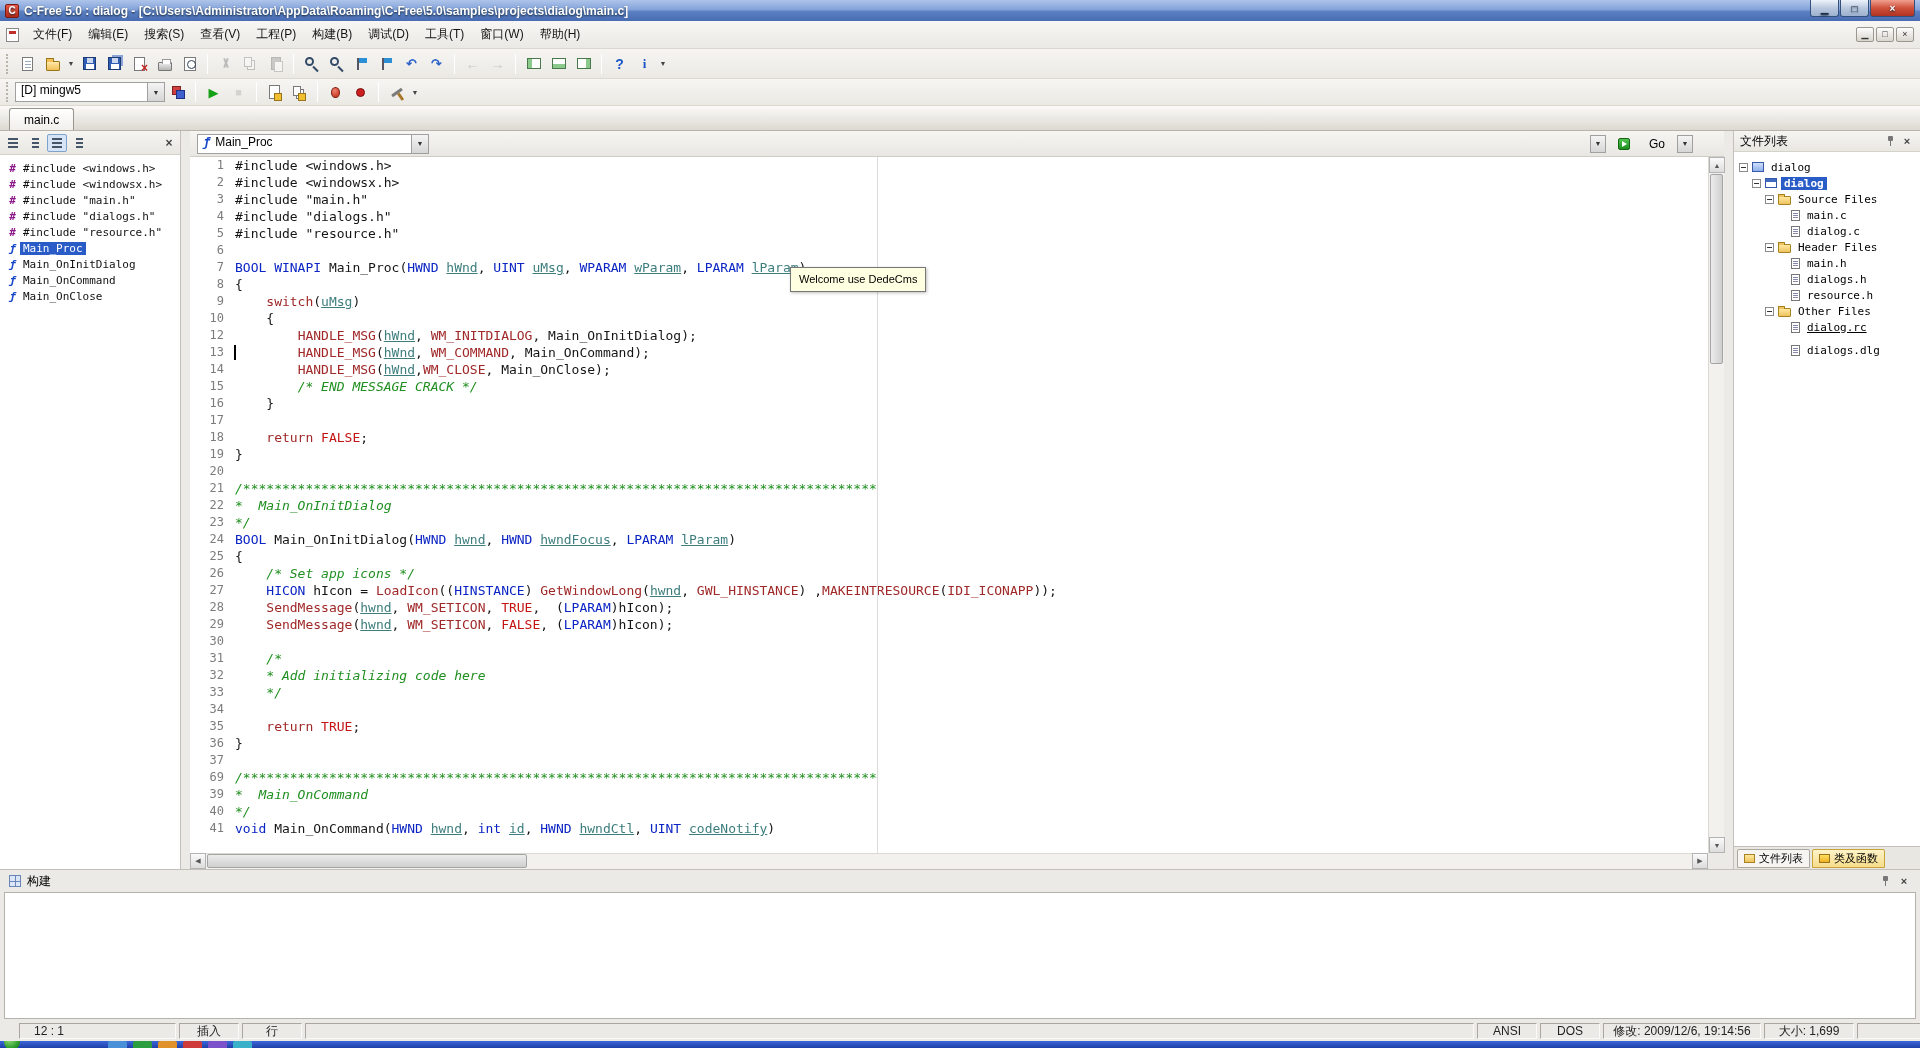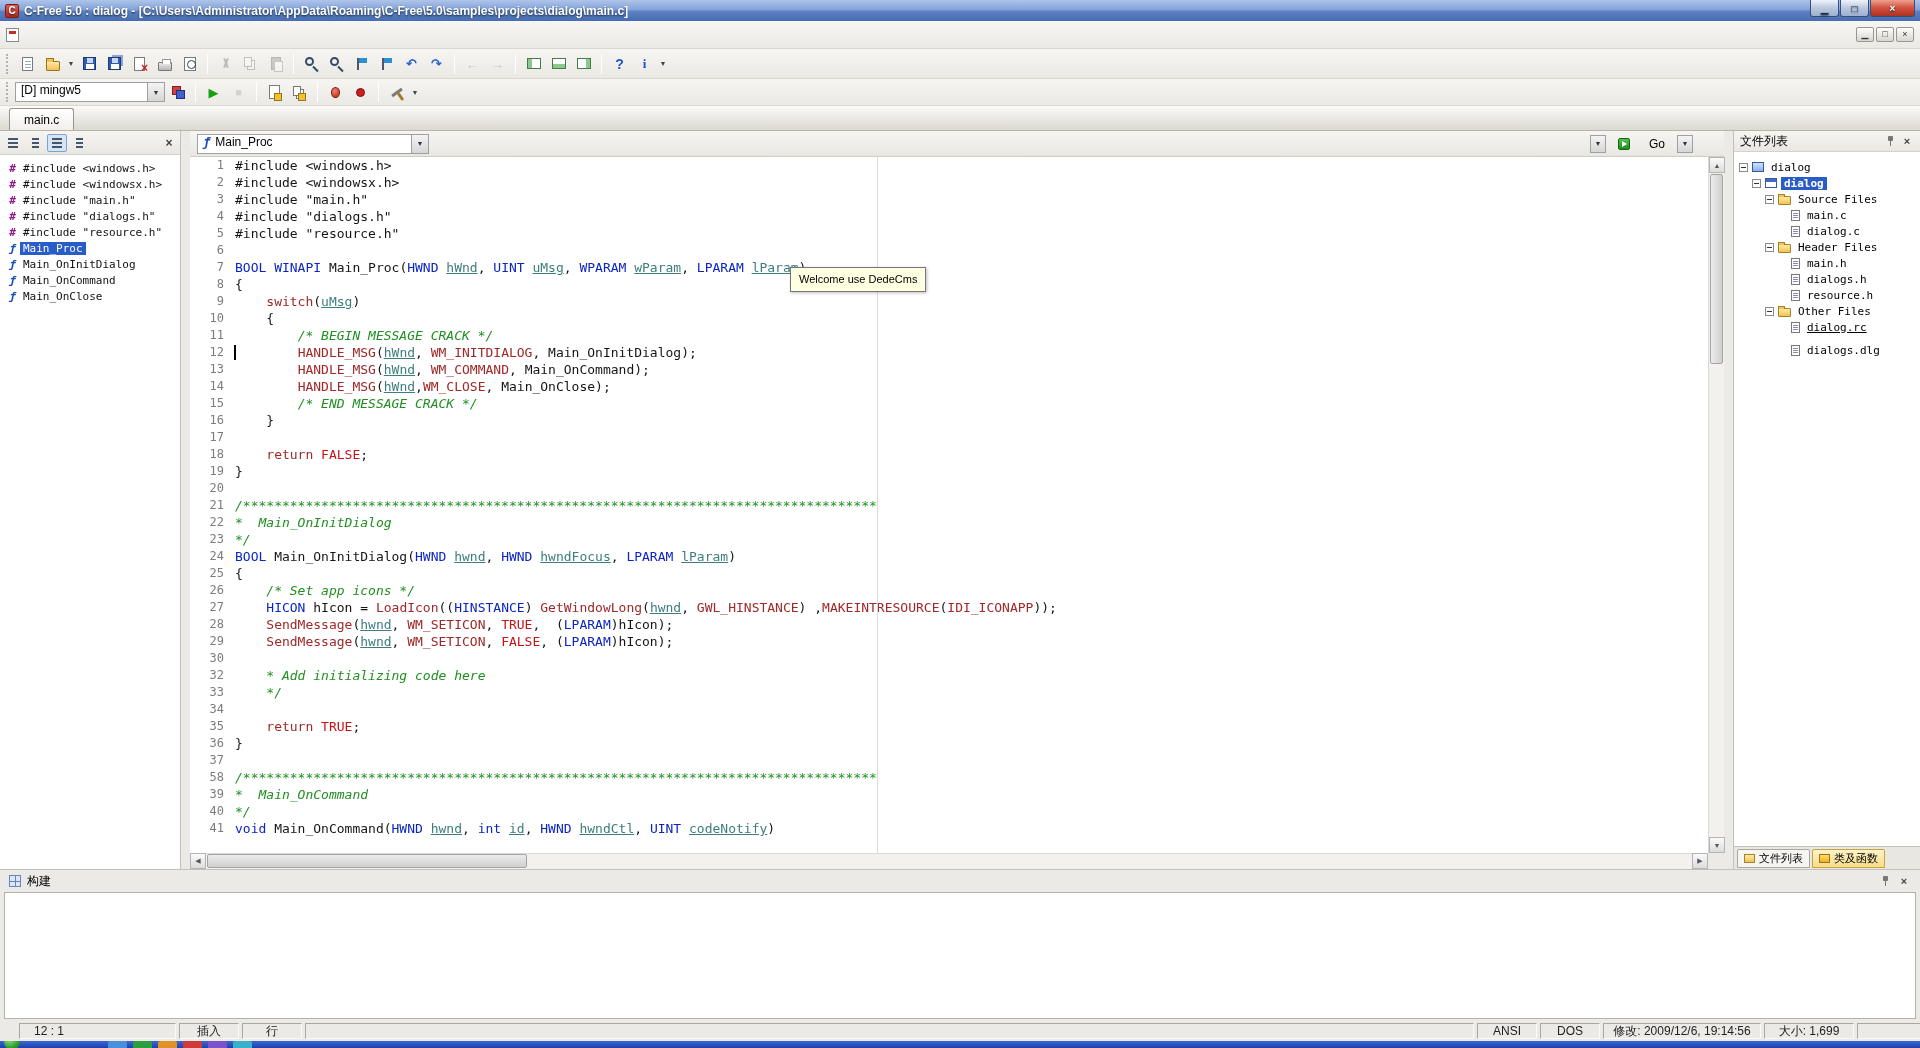--- a/index.html
+++ b/index.html
@@ -188,20 +188,32 @@
     <span id="title-text">C-Free 5.0 : dialog - [C:\Users\Administrator\AppData\Roaming\C-Free\5.0\samples\projects\dialog\main.c]</span>
     <div class="winbtns">
       <div class="wbtn">▁</div>
       <div class="wbtn">□</div>
       <div class="wbtn close">×</div>
     </div>
   </div>
 
   <div class="abs" id="menubar">
     <div class="doc-ico"></div>
+    <div id="menu-items">
+        <span class="menu-item">文件(F)</span>
+        <span class="menu-item">编辑(E)</span>
+        <span class="menu-item">搜索(S)</span>
+        <span class="menu-item">查看(V)</span>
+        <span class="menu-item">工程(P)</span>
+        <span class="menu-item">构建(B)</span>
+        <span class="menu-item">调试(D)</span>
+        <span class="menu-item">工具(T)</span>
+        <span class="menu-item">窗口(W)</span>
+        <span class="menu-item">帮助(H)</span>
+      </div>
     <div class="mdi-btns">
       <div class="mdi-btn">▁</div>
       <div class="mdi-btn">□</div>
       <div class="mdi-btn">×</div>
     </div>
   </div>
 
   <div class="abs toolbar" id="toolbar1">
     <div class="grip"></div>
     <div class="tbtn">
@@ -436,24 +448,20 @@
             </div>
             <div class="code-line">
               <span class="ln">9</span>
               <span class="lc"><span class="p">    </span><span class="m">switch</span><span class="p">(</span><span class="u">uMsg</span><span class="p">)</span></span>
             </div>
             <div class="code-line">
               <span class="ln">10</span>
               <span class="lc"><span class="p">    {</span></span>
             </div>
             <div class="code-line">
-              <span class="ln">11</span>
-              <span class="lc"><span class="p">        </span><span class="c">/* BEGIN MESSAGE CRACK */</span></span>
-            </div>
-            <div class="code-line">
               <span class="ln">12</span>
               <span class="lc"><span class="p">        </span><span class="m">HANDLE_MSG</span><span class="p">(</span><span class="u">hWnd</span><span class="p">, </span><span class="m">WM_INITDIALOG</span><span class="p">, Main_OnInitDialog);</span></span>
             </div>
             <div class="code-line">
               <span class="ln">13</span>
               <span class="lc"><span class="p">        </span><span class="m">HANDLE_MSG</span><span class="p">(</span><span class="u">hWnd</span><span class="p">, </span><span class="m">WM_COMMAND</span><span class="p">, Main_OnCommand);</span></span>
             </div>
             <div class="code-line">
               <span class="ln">14</span>
               <span class="lc"><span class="p">        </span><span class="m">HANDLE_MSG</span><span class="p">(</span><span class="u">hWnd</span><span class="p">,</span><span class="m">WM_CLOSE</span><span class="p">, Main_OnClose);</span></span>
@@ -516,20 +524,24 @@
             </div>
             <div class="code-line">
               <span class="ln">29</span>
               <span class="lc"><span class="p">    </span><span class="m">SendMessage</span><span class="p">(</span><span class="u">hwnd</span><span class="p">, </span><span class="m">WM_SETICON</span><span class="p">, </span><span class="r">FALSE</span><span class="p">, (</span><span class="k">LPARAM</span><span class="p">)hIcon);</span></span>
             </div>
             <div class="code-line">
               <span class="ln">30</span>
               <span class="lc"></span>
             </div>
             <div class="code-line">
+              <span class="ln">31</span>
+              <span class="lc"><span class="p">    </span><span class="c">/*</span></span>
+            </div>
+            <div class="code-line">
               <span class="ln">32</span>
               <span class="lc"><span class="p">    </span><span class="c">* Add initializing code here</span></span>
             </div>
             <div class="code-line">
               <span class="ln">33</span>
               <span class="lc"><span class="p">    </span><span class="c">*/</span></span>
             </div>
             <div class="code-line">
               <span class="ln">34</span>
               <span class="lc"></span>
@@ -540,21 +552,21 @@
             </div>
             <div class="code-line">
               <span class="ln">36</span>
               <span class="lc"><span class="p">}</span></span>
             </div>
             <div class="code-line">
               <span class="ln">37</span>
               <span class="lc"></span>
             </div>
             <div class="code-line">
-              <span class="ln">58</span>
+              <span class="ln">69</span>
               <span class="lc"><span class="c">/*********************************************************************************</span></span>
             </div>
             <div class="code-line">
               <span class="ln">39</span>
               <span class="lc"><span class="c">*  Main_OnCommand</span></span>
             </div>
             <div class="code-line">
               <span class="ln">40</span>
               <span class="lc"><span class="c">*/</span></span>
             </div>

